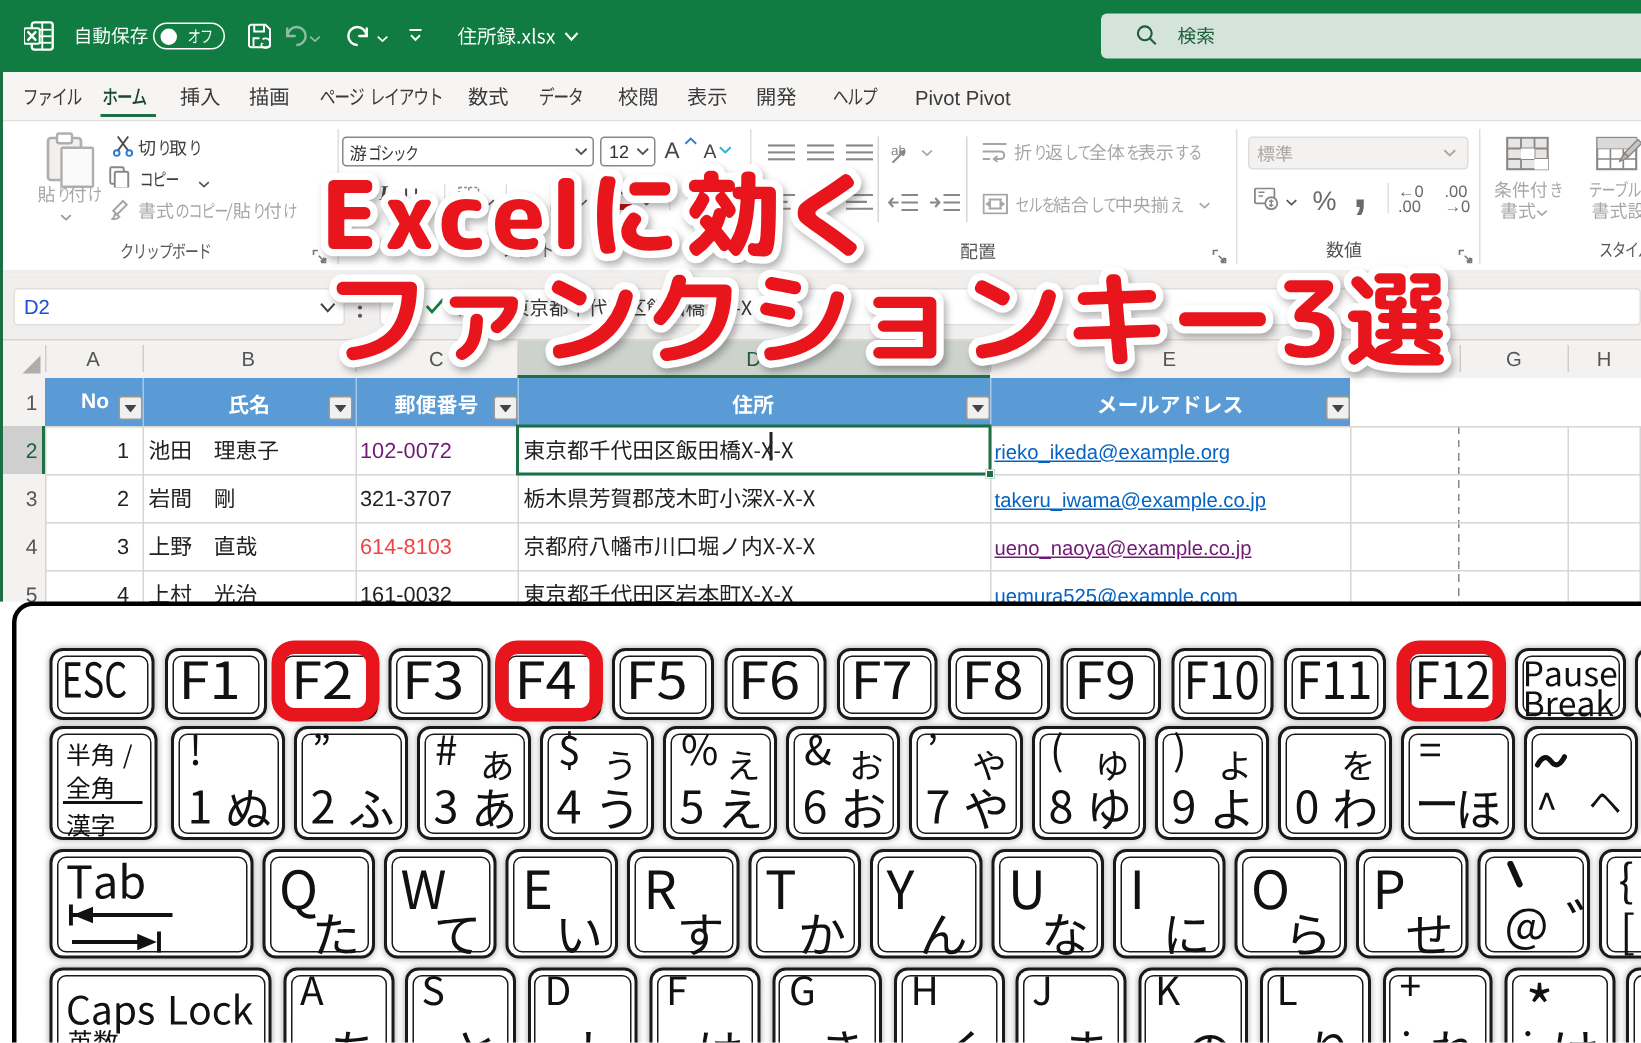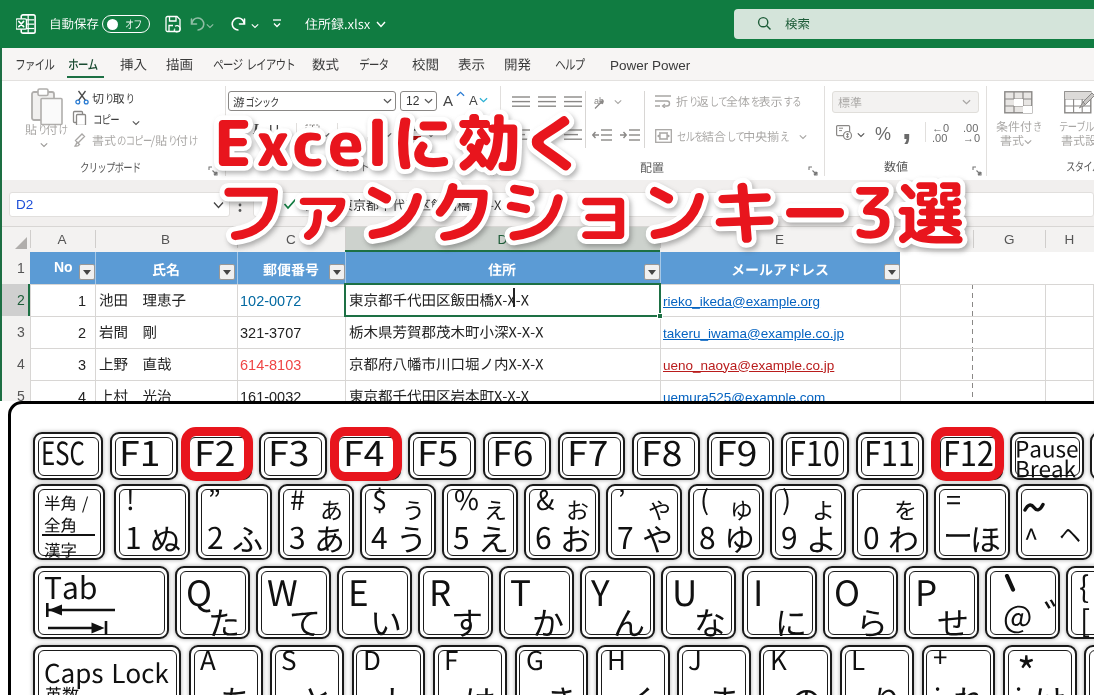--- a/index.html
+++ b/index.html
@@ -119,21 +119,21 @@
   </svg>
 <svg style="position:absolute;left:504.0px;top:55.5px;overflow:visible" width="27.0" height="17.6" viewBox="0 -1000 2000 1300" fill="#3a3a3a">
     <use href="#g40" x="0"></use>
     <use href="#g41" x="1000"></use>
   </svg>
 <svg style="position:absolute;left:554.0px;top:55.5px;overflow:visible" width="29.2" height="17.6" viewBox="0 -1000 2160 1300" fill="#3a3a3a">
     <use href="#g42" transform="translate(86 0) scale(0.78 1)"></use>
     <use href="#g17" transform="translate(806 0) scale(0.78 1)"></use>
     <use href="#g43" transform="translate(1526 0) scale(0.78 1)"></use>
   </svg>
-<div style="position:absolute;left:610px;top:58px;font:400 13.5px/1.15 'Liberation Sans',sans-serif;color:#3a3a3a;letter-spacing:0px;white-space:pre;">Power Power</div>
+<div style="position:absolute;left:610px;top:58px;font:400 13.5px/1.15 'Liberation Sans',sans-serif;color:#3a3a3a;letter-spacing:0px;white-space:pre;">Pivot Pivot</div>
 <div style="position:absolute;left:67px;top:75.5px;width:37px;height:2.5px;background:#1d7044"></div>
 <div style="position:absolute;left:3px;top:81px;width:1091px;height:99px;background:#fff"></div>
 <div style="position:absolute;left:0px;top:180px;width:1094px;height:3px;background:#f1efee"></div>
 <svg style="position:absolute;left:30px;top:88px" width="34" height="38" viewBox="0 0 34 38">
 <rect x="2" y="4" width="22" height="28" rx="2" fill="#f1f0ef" stroke="#b0aeac" stroke-width="1.8"></rect>
 <rect x="8" y="1" width="10" height="6.5" rx="1.5" fill="#fff" stroke="#b0aeac" stroke-width="1.6"></rect>
 <rect x="11" y="10.5" width="21" height="26" rx="1" fill="#fafafa" stroke="#b0aeac" stroke-width="1.6"></rect>
 </svg>
 <svg style="position:absolute;left:25.0px;top:122.0px;overflow:visible" width="41.3" height="15.6" viewBox="0 -1000 3440 1300" fill="#a8a6a4">
     <use href="#g44" x="0"></use>
@@ -561,21 +561,21 @@
 <div style="position:absolute;left:30px;top:348px;width:1064px;height:1px;background:#d8d6d4"></div>
 <div style="position:absolute;left:30px;top:380px;width:1064px;height:1px;background:#d8d6d4"></div>
 <div style="position:absolute;left:78px;top:292.5px;font:400 14.5px/1.15 'Liberation Sans',sans-serif;color:#222;letter-spacing:0px;white-space:pre;">1</div>
 <svg style="position:absolute;left:99.0px;top:291.0px;overflow:visible" width="87.0" height="18.9" viewBox="0 -1000 6000 1300" fill="#222">
     <use href="#g121" x="0"></use>
     <use href="#g100" x="1000"></use>
     <use href="#g122" x="3000"></use>
     <use href="#g123" x="4000"></use>
     <use href="#g124" x="5000"></use>
   </svg>
-<div style="position:absolute;left:240px;top:292.5px;font:400 14.5px/1.15 'Liberation Sans',sans-serif;color:#0369a1;letter-spacing:0px;white-space:pre;">102-0072</div>
+<div style="position:absolute;left:240px;top:292.5px;font:400 14.5px/1.15 'Liberation Sans',sans-serif;color:#701a75;letter-spacing:0px;white-space:pre;">102-0072</div>
 <svg style="position:absolute;left:349.0px;top:291.0px;overflow:visible" width="180.0" height="18.9" viewBox="0 -1000 12413 1300" fill="#222">
     <use href="#g95" x="0"></use>
     <use href="#g96" x="1000"></use>
     <use href="#g97" x="2000"></use>
     <use href="#g98" x="3000"></use>
     <use href="#g99" x="4000"></use>
     <use href="#g100" x="5000"></use>
     <use href="#g101" x="6000"></use>
     <use href="#g102" x="7000"></use>
     <use href="#g100" x="8000"></use>
@@ -632,21 +632,21 @@
     <use href="#g147" x="7000"></use>
     <use href="#g148" x="8000"></use>
     <use href="#g149" x="9000"></use>
     <use href="#g150" x="10000"></use>
     <use href="#g104" x="11000"></use>
     <use href="#g105" x="11573"></use>
     <use href="#g104" x="11920"></use>
     <use href="#g105" x="12493"></use>
     <use href="#g104" x="12840"></use>
   </svg>
-<div style="position:absolute;left:663px;top:357.5px;font:400 13.5px/1.15 'Liberation Sans',sans-serif;color:#b91c1c;letter-spacing:0px;white-space:pre;text-decoration:underline">ueno_naoya@example.co.jp</div>
+<div style="position:absolute;left:663px;top:357.5px;font:400 13.5px/1.15 'Liberation Sans',sans-serif;color:#701a75;letter-spacing:0px;white-space:pre;text-decoration:underline">ueno_naoya@example.co.jp</div>
 <div style="position:absolute;left:78px;top:388.5px;font:400 14.5px/1.15 'Liberation Sans',sans-serif;color:#222;letter-spacing:0px;white-space:pre;">4</div>
 <svg style="position:absolute;left:99.0px;top:387.0px;overflow:visible" width="72.5" height="18.9" viewBox="0 -1000 5000 1300" fill="#222">
     <use href="#g138" x="0"></use>
     <use href="#g151" x="1000"></use>
     <use href="#g152" x="3000"></use>
     <use href="#g153" x="4000"></use>
   </svg>
 <div style="position:absolute;left:240px;top:388.5px;font:400 14.5px/1.15 'Liberation Sans',sans-serif;color:#222;letter-spacing:0px;white-space:pre;">161-0032</div>
 <svg style="position:absolute;left:349.0px;top:387.0px;overflow:visible" width="180.0" height="18.9" viewBox="0 -1000 12413 1300" fill="#222">
     <use href="#g95" x="0"></use>

